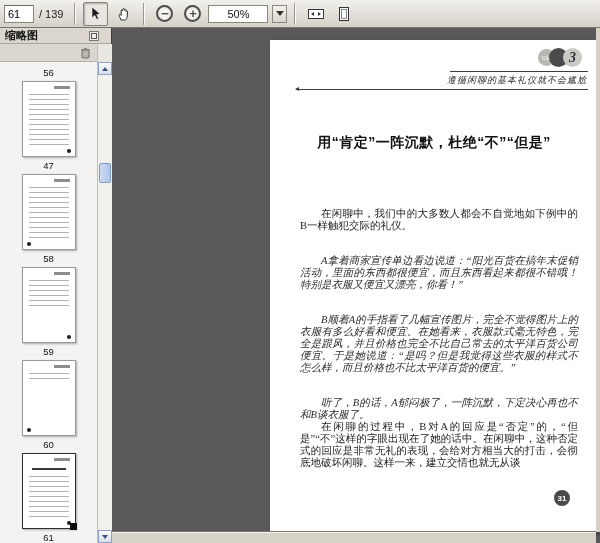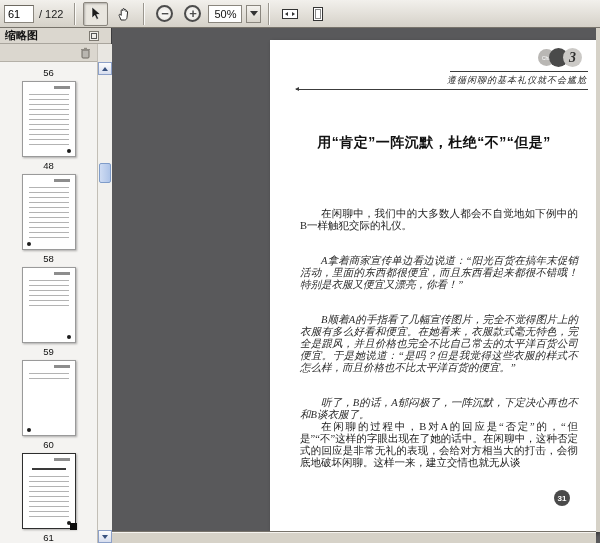--- a/index.html
+++ b/index.html
@@ -15,21 +15,21 @@
   .page-input { width:30px; height:18px; border:1px solid #8a867e;
     border-top-color:#6d6961; background:#fff; font-size:11px; padding:1px 3px;
     font-family:"Liberation Sans", sans-serif; }
   .page-total { font-size:11px; color:#222; margin:0 4px 0 2px; }
   .tb-sep { width:2px; height:22px; border-left:1px solid #9a968e;
     border-right:1px solid #fbfaf8; margin:0 4px; }
   .tb-btn { width:25px; height:24px; display:flex; align-items:center;
     justify-content:center; border:1px solid transparent; border-radius:2px; }
   .tb-btn.active { background:#e9e6df; border:1px solid #8a867e;
     box-shadow:inset 1px 1px 2px rgba(0,0,0,.25); }
-  .zoom-box { width:34px; height:18px; background:#fff; border:1px solid #8a867e;
+  .zoom-box { width:60px; height:18px; background:#fff; border:1px solid #8a867e;
     font-size:11px; display:flex; align-items:center; justify-content:center;
     color:#111; }
   .zoom-drop { width:15px; height:18px; border:1px solid #8a867e;
     background:linear-gradient(#f5f3ef,#d9d5cc); display:flex;
     align-items:center; justify-content:center; margin-left:1px; }
   .tri-down { width:0; height:0; border-left:4px solid transparent;
     border-right:4px solid transparent; border-top:5px solid #333; }
   .circle-btn { width:17px; height:17px; border:2px solid #4c4c4c;
     border-radius:50%; display:flex; align-items:center; justify-content:center;
     font-size:13px; font-weight:bold; color:#4c4c4c; line-height:1;
@@ -134,21 +134,21 @@
 
   svg { display:block; }
 </style>
 </head>
 <body>
 
 <div class="window">
 
   <div class="toolbar">
     <input class="page-input" value="61" style="">
-    <span class="page-total">/ 122</span>
+    <span class="page-total">/ 139</span>
     <div class="tb-sep"></div>
 
     <div class="tb-btn active">
       <span>
         <svg width="15" height="15" viewBox="0 0 15 15">
           <path d="M4 1 L4 12 L6.8 9.4 L8.7 13.4 L10.6 12.5 L8.7 8.6 L12.4 8.3 Z" fill="#1c1c1c" stroke="#fff" stroke-width="0.6"></path>
         </svg>
       </span>
     </div>
     <div class="tb-btn">
@@ -215,21 +215,21 @@
           <div class="thumb-list" id="thumb-list">
               <div class="titem">
                 <div class="tlabel">56</div>
               </div>
               <div class="titem">
                 <div class="tpage">
                   <div class="thead"></div>
                   <div class="tlines"></div>
                   <div class="tdot dr"></div>
                 </div>
-                <div class="tlabel">48</div>
+                <div class="tlabel">47</div>
               </div>
               <div class="titem">
                 <div class="tpage">
                   <div class="thead"></div>
                   <div class="tlines"></div>
                   <div class="tdot dl"></div>
                 </div>
                 <div class="tlabel">58</div>
               </div>
               <div class="titem">

